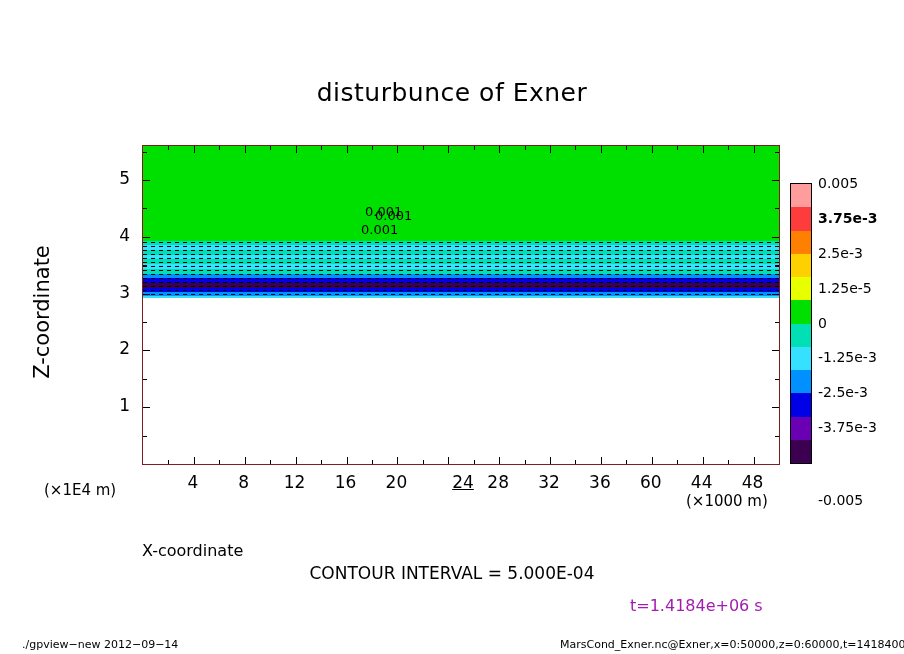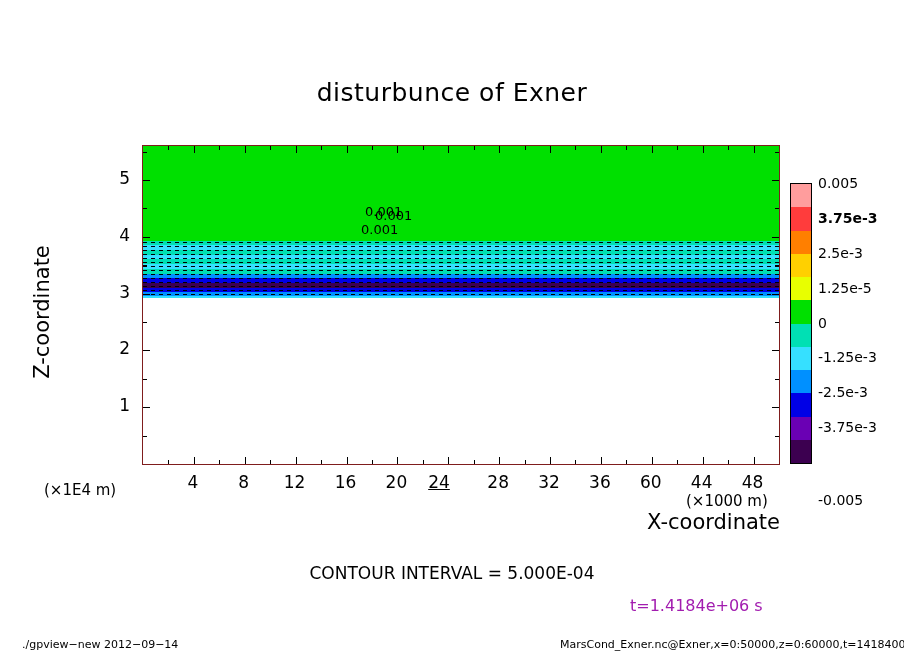--- a/index.html
+++ b/index.html
@@ -30,21 +30,21 @@
   .ytick-l{height:1px;width:7px;left:0;}
   .ytick-r{height:1px;width:7px;right:0;}
   .xtick-top-s{width:1px;height:4px;top:0;}
   .xtick-bot-s{width:1px;height:4px;bottom:0;}
   .ytick-l-s{height:1px;width:4px;left:0;}
   .ytick-r-s{height:1px;width:4px;right:0;}
   
   .xlab{position:absolute;font-size:17px;color:#000;text-align:center;width:40px;}
   .ylab{position:absolute;font-size:17px;color:#000;text-align:right;width:30px;}
   #xaxis-title{
-    left:142px;top:510px;width:638px;text-align:right;font-size:21px;color:#000;
+    left:142px;top:541px;width:638px;text-align:left;font-size:16px;color:#000;
   }
   #yaxis-title{
     left:-38px;top:300px;width:160px;text-align:center;font-size:21px;color:#000;
     transform:rotate(-90deg);transform-origin:center center;
   }
   #xunit{left:686px;top:492px;font-size:15px;color:#000;}
   #yunit{left:44px;top:481px;font-size:15px;color:#000;}
   
   .clab{position:absolute;font-size:13px;color:#000;}
   
@@ -175,21 +175,21 @@
   <div class="clab" style="left:232px;top:62px;">0.001</div>
   <div class="clab" style="left:218px;top:76px;">0.001</div>
 </div>
 
 <div id="xticklabels">
     <div class="xlab abs" style="left: 172.88px; top: 472px;">4</div>
     <div class="xlab abs" style="left: 223.76px; top: 472px;">8</div>
     <div class="xlab abs" style="left: 274.64px; top: 472px; text-align: center;">12</div>
     <div class="xlab abs" style="left: 325.52px; top: 472px;">16</div>
     <div class="xlab abs" style="left: 376.4px; top: 472px;">20</div>
-    <div class="xlab abs" style="left: 419px; top: 472px; text-decoration: underline;">24</div>
+    <div class="xlab abs" style="left: 443px; top: 472px; text-decoration: underline;">24</div>
     <div class="xlab abs" style="left: 478.16px; top: 472px;">28</div>
     <div class="xlab abs" style="left: 529.04px; top: 472px;">32</div>
     <div class="xlab abs" style="left: 579.92px; top: 472px;">36</div>
     <div class="xlab abs" style="left: 630.8px; top: 472px;">60</div>
     <div class="xlab abs" style="left: 681.68px; top: 472px;">44</div>
     <div class="xlab abs" style="left: 732.56px; top: 472px;">48</div>
   </div>
 <div id="yticklabels">
     <div class="ylab abs" style="left: 100px; top: 395.214px;">1</div>
     <div class="ylab abs" style="left: 100px; top: 338.429px;">2</div>

